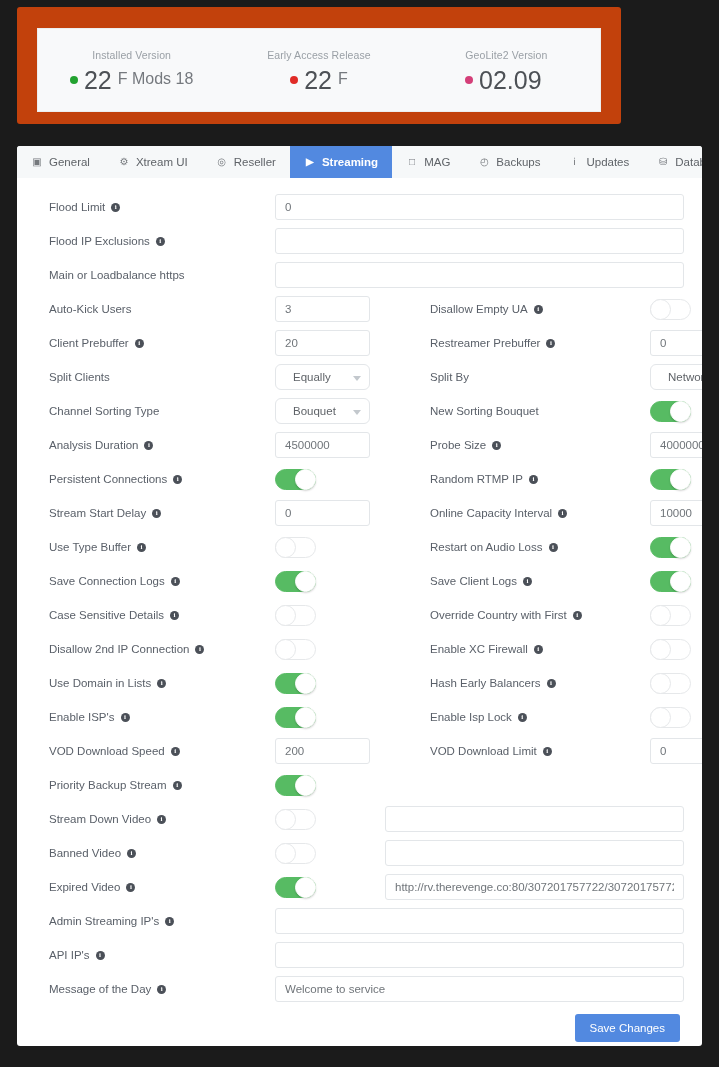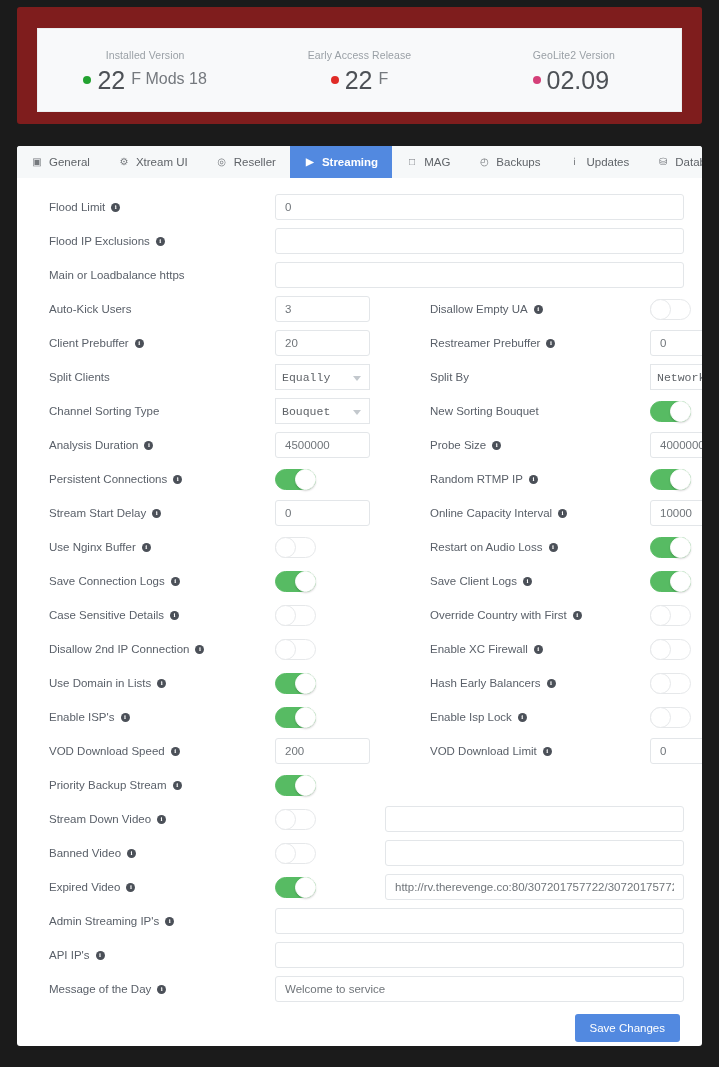--- a/index.html
+++ b/index.html
@@ -17,23 +17,23 @@
     width: 719px;
     height: 1067px;
     background: #1b1b1b;
   }
 
   
   .version-card {
     position: absolute;
     left: 17px;
     top: 7px;
-    width: 685px;
+    width: 604px;
     height: 117px;
-    background: #7f1d1d;
+    background: #c2410c;
     border-radius: 3px;
   }
   .version-inner {
     position: absolute;
     left: 20px;
     top: 21px;
     right: 20px;
     height: 84px;
     background: #f8f9fa;
     border: 1px solid #eceef0;
@@ -175,26 +175,26 @@
 
   .w-wide  { width: 427px; }
   .w-small { width: 95px; }
   .w-right { width: 99px; }
   .w-vid   { width: 313px; }
 
   select.fld-sel {
     height: 26px;
     width: 95px;
     border: 1px solid #e3e6e9;
-    border-radius: 0;
+    border-radius: 6px;
     background: #ffffff;
     font-size: 11.5px;
     color: #5f6368;
-    padding: 0 6px 0 6px;
-    font-family: Liberation Mono, monospace;
+    padding: 0 6px 0 17px;
+    font-family: Liberation Sans, sans-serif;
     outline: none;
     -webkit-appearance: none;
     appearance: none;
   }
   select.fld-sel.w-right { width: 99px; }
 
   .selwrap { position: relative; display: inline-block; }
   .selwrap::after {
     content: "";
     position: absolute;
@@ -490,21 +490,21 @@
           <span class="info-icon">i</span>
         </div>
         <div class="spacer-right"></div>
         <div class="ctrl-col-r">
           <input class="fld w-right" value="10000" style="">
         </div>
       </div>
 
       <div class="row">
         <div class="lbl left">
-          <span>Use Nginx Buffer</span>
+          <span>Use Type Buffer</span>
           <span class="info-icon">i</span>
         </div>
         <div class="ctrl-col">
           <div class="tgl">
               <span class="knob"></span>
             </div>
         </div>
         <div class="lbl mid">
           <span>Restart on Audio Loss</span>
           <span class="info-icon">i</span>

